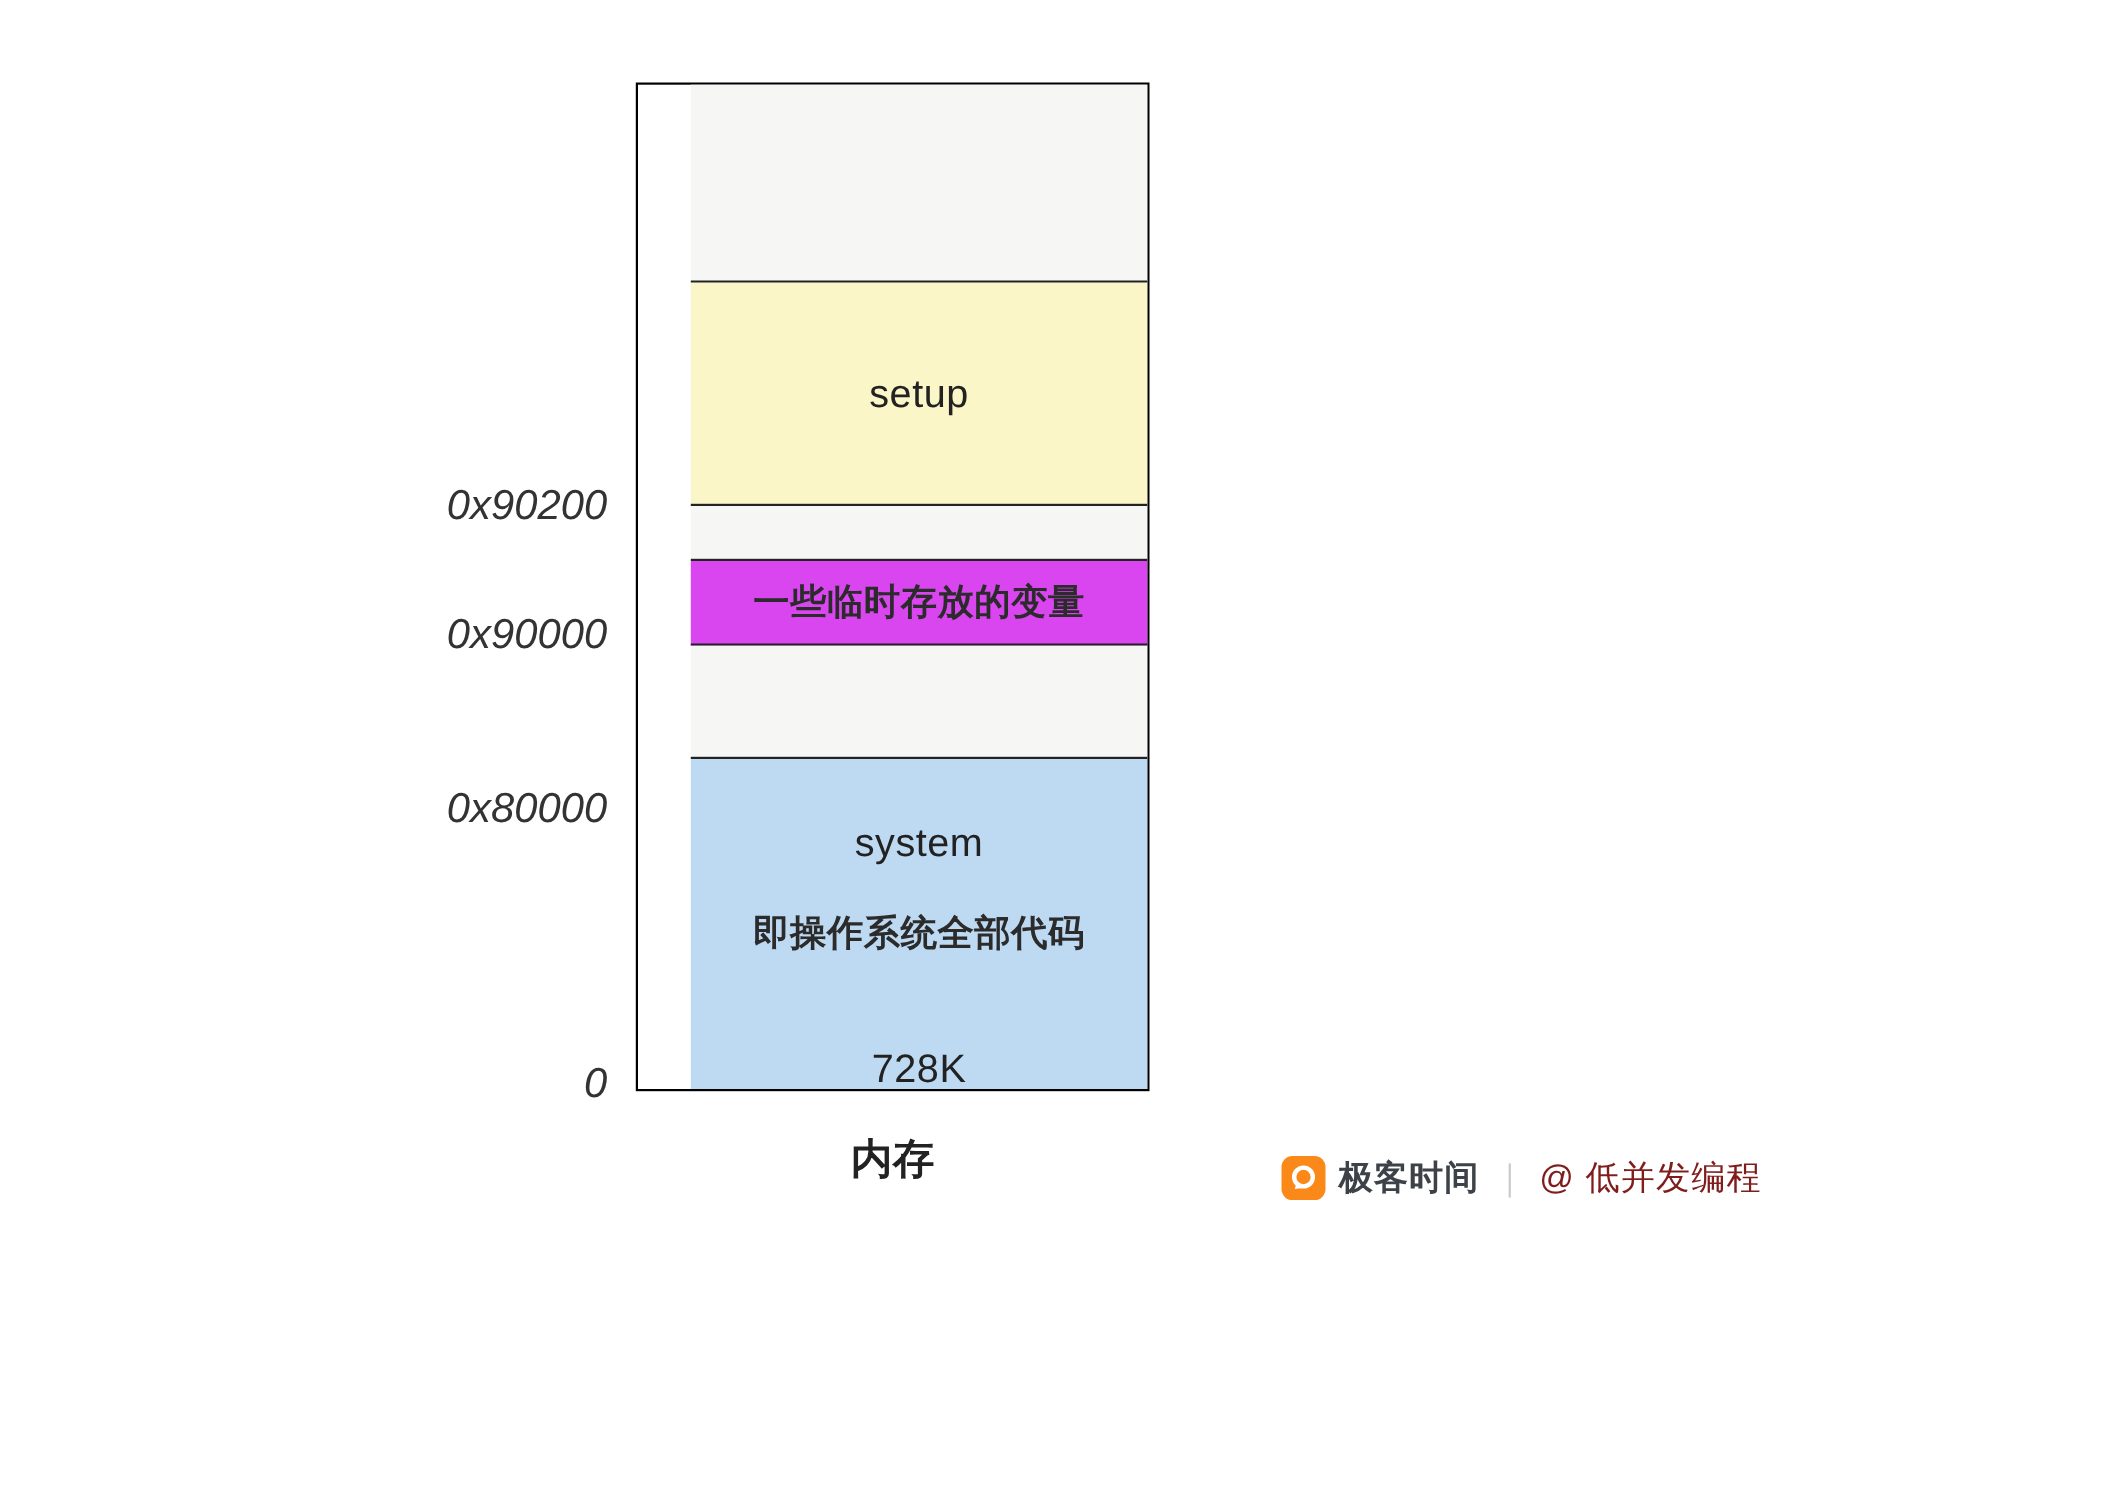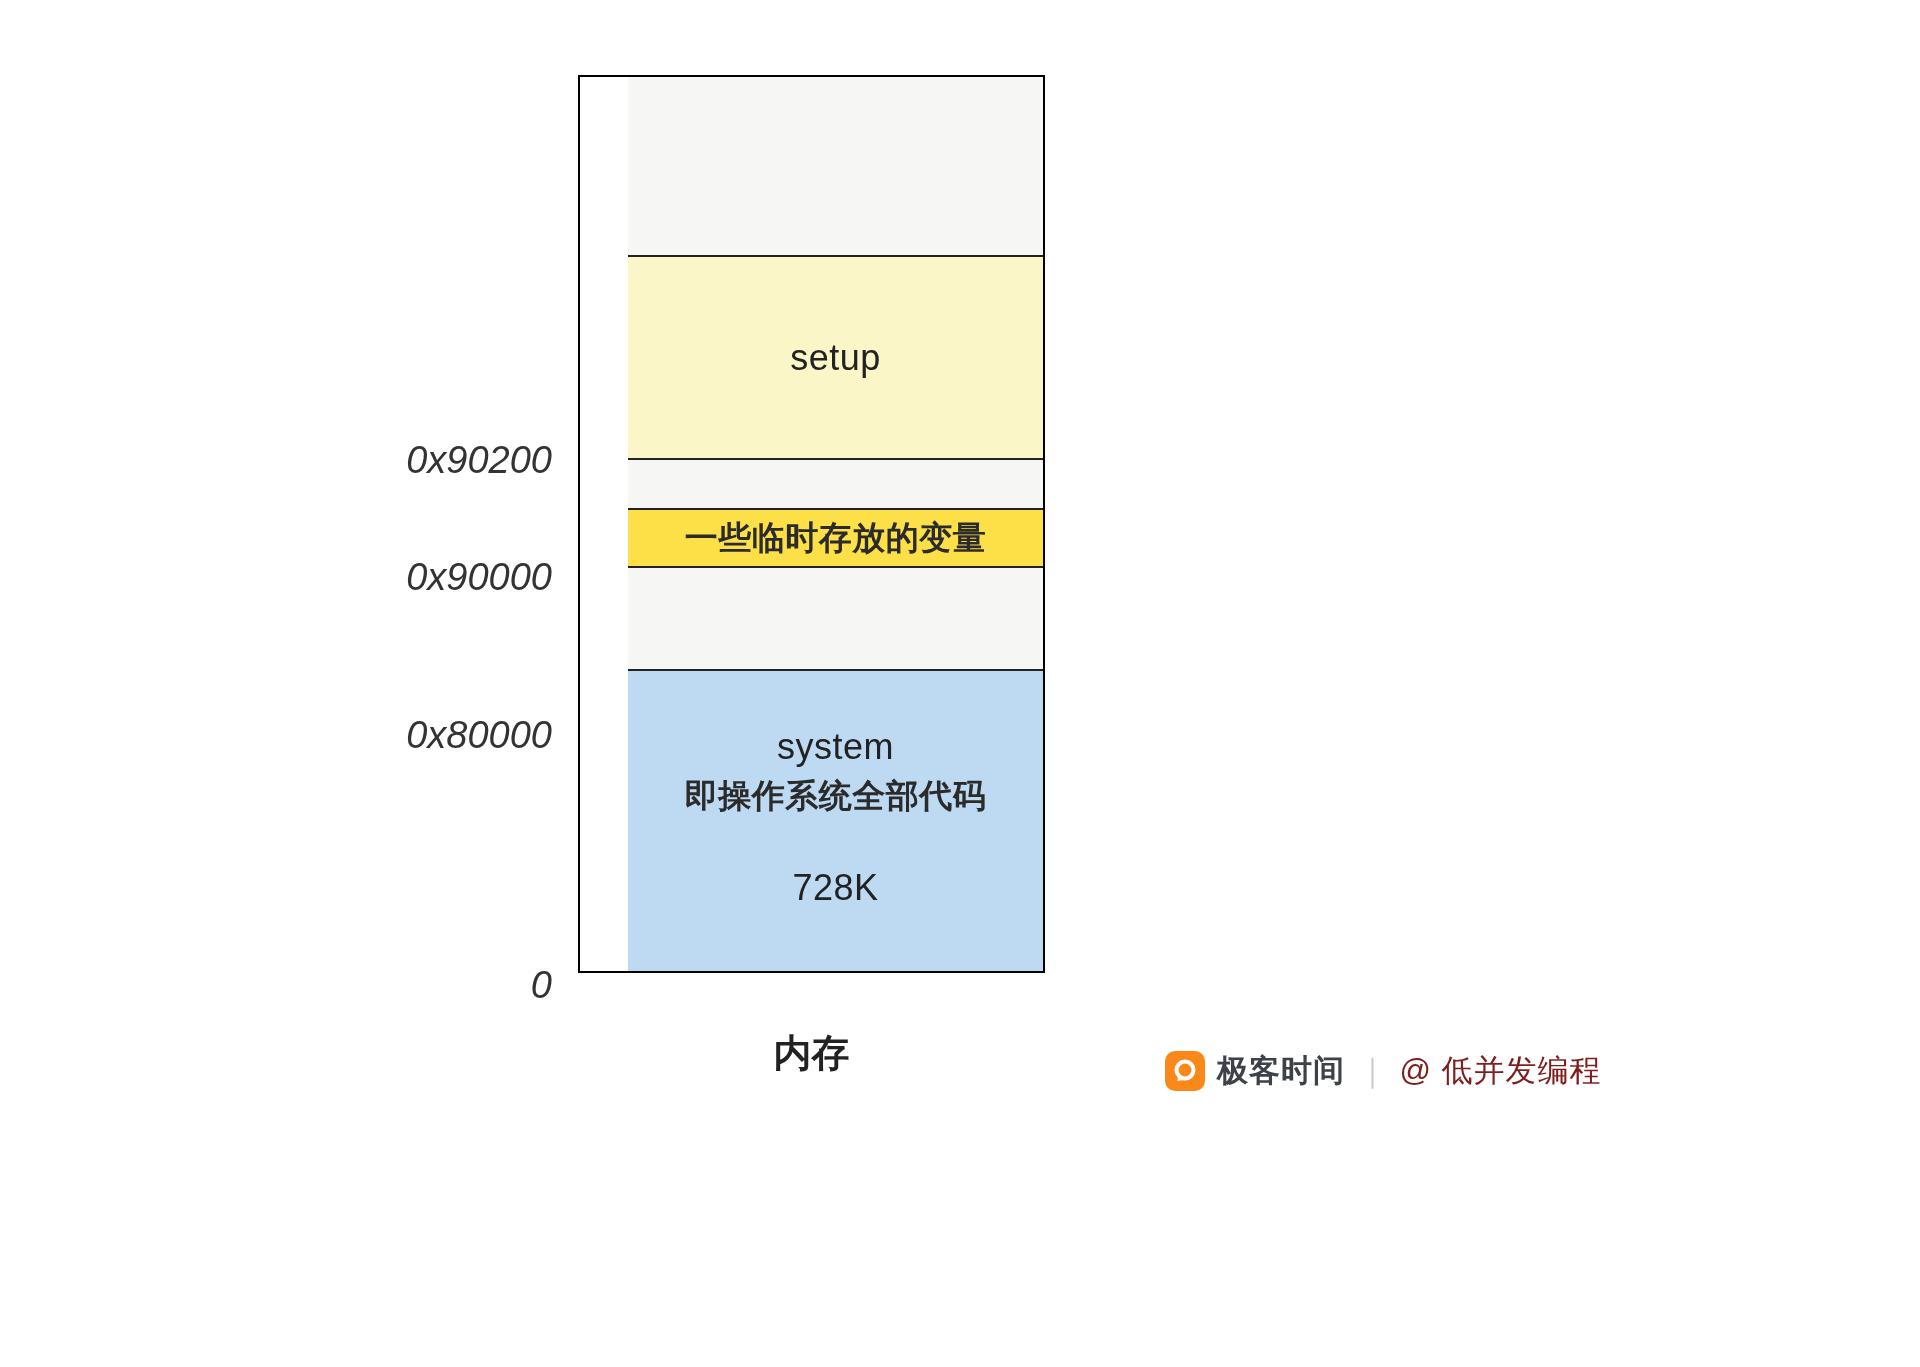--- a/index.html
+++ b/index.html
@@ -31,23 +31,23 @@
     flex-direction: column;
     align-items: center;
     justify-content: center;
     border-bottom: 2px solid #222222;
   }
   .region:last-child { border-bottom: none; }
 
   .region.free-top  { height: 180px; background: #f6f6f4; }
   .region.setup     { height: 203px; background: #fbf6c8; }
   .region.gap1      { height:  50px; background: #f6f6f4; }
-  .region.temp      { height:  58px; background: #fde047; }
+  .region.temp      { height:  77px; background: #d946ef; }
   .region.gap2      { height: 103px; background: #f6f6f4; }
-  .region.system    { height: 300px; background: #bedaf2; justify-content: flex-start; padding-top: 58px; }
+  .region.system    { height: 300px; background: #bedaf2; justify-content: space-between; padding-top: 58px; }
 
   .region-label {
     font-size: 36px;
     color: #222222;
     letter-spacing: 0.5px;
   }
   .region-label.zh {
     font-size: 33px;
     font-weight: bold;
     color: #2b2b2b;

